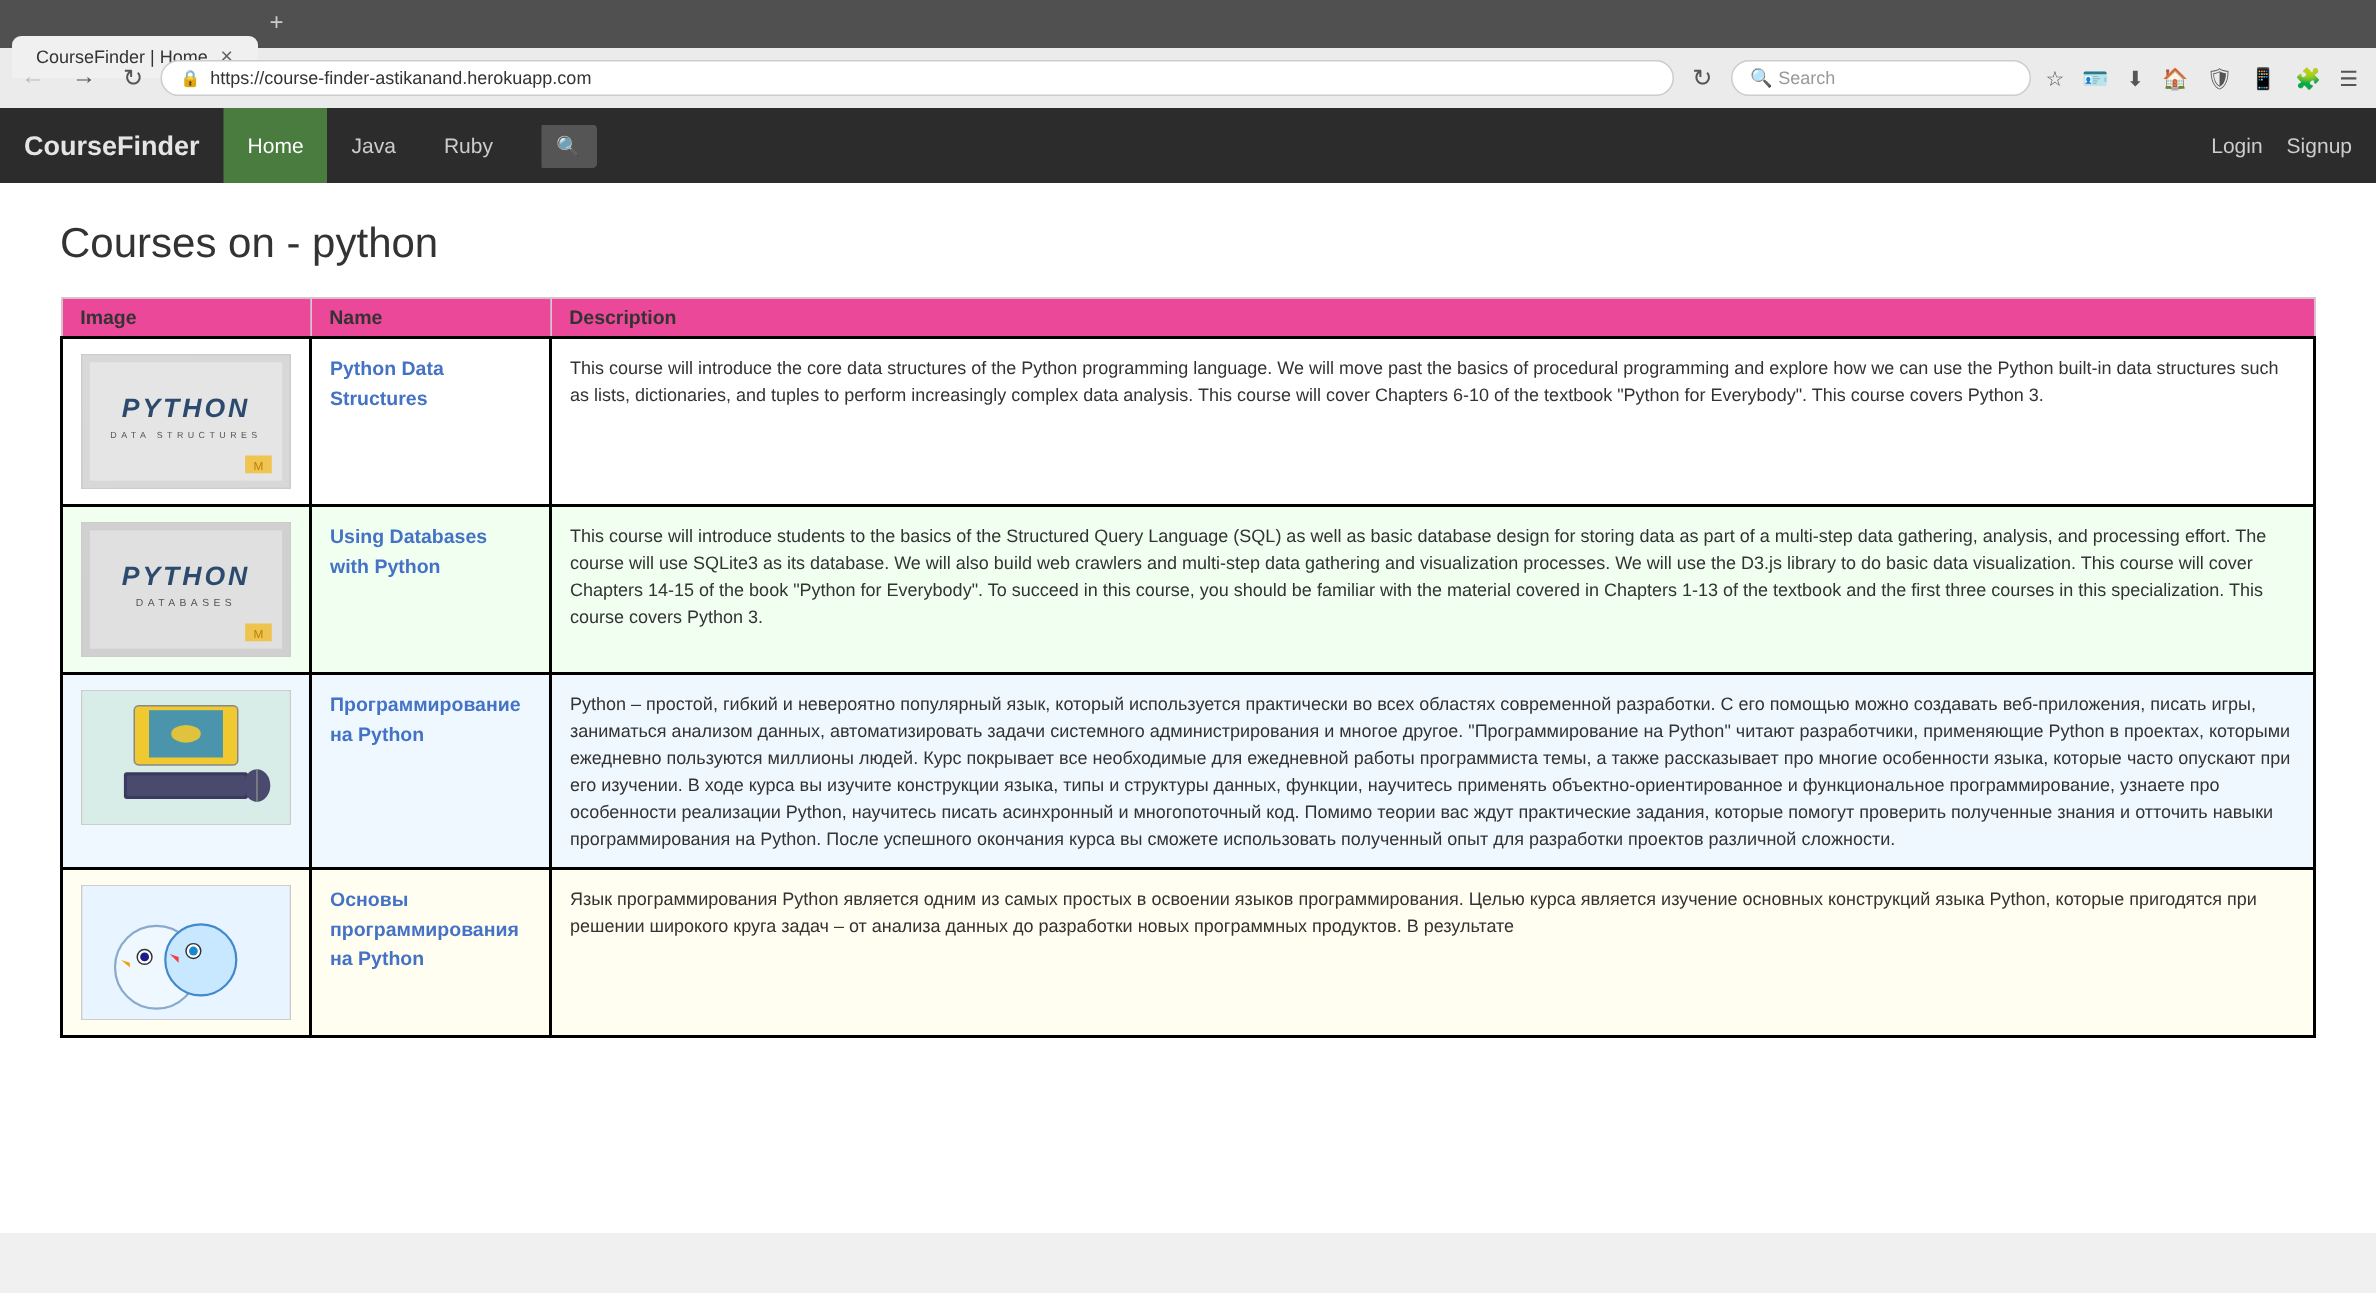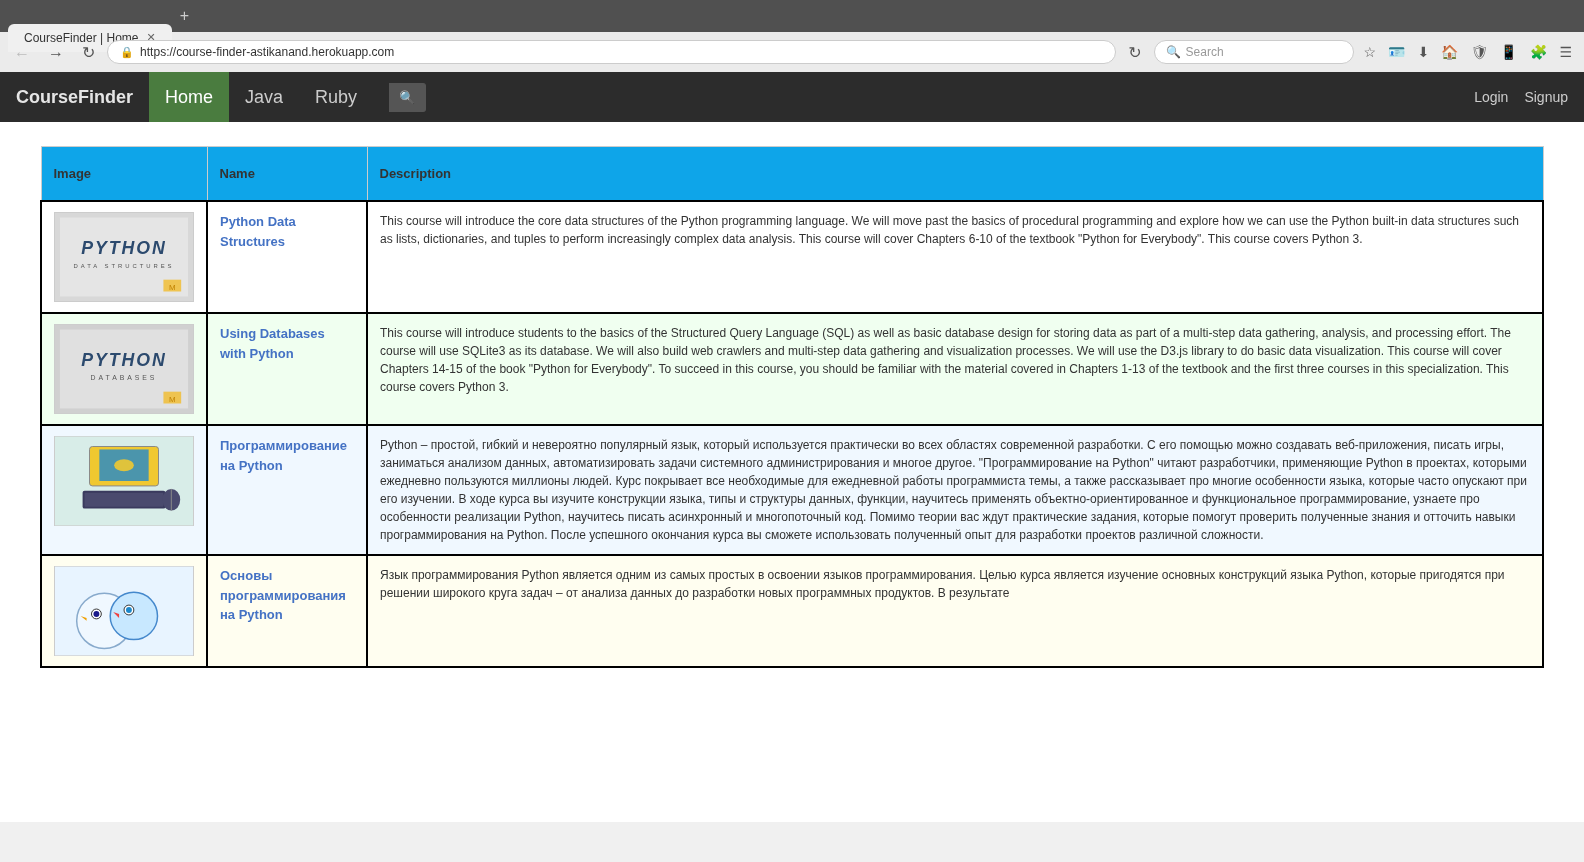--- a/index.html
+++ b/index.html
@@ -110,21 +110,21 @@
       font-weight: bold;
       margin-right: 16px;
       text-decoration: none;
     }
     .navbar-item {
       color: #ccc;
       padding: 0 16px;
       height: 50px;
       display: flex;
       align-items: center;
-      font-size: 18px;
+      font-size: 14px;
       cursor: pointer;
       text-decoration: none;
     }
     .navbar-item.active {
       background: #4a7c3f;
       color: white;
     }
     .navbar-search {
       flex: 1;
       margin: 0 16px;
@@ -176,23 +176,23 @@
       margin-bottom: 20px;
     }
 
     
     .courses-table {
       width: 100%;
       border-collapse: collapse;
       border: 1px solid #ccc;
     }
     .courses-table th {
-      background: #0ea5e9;
-      border: 1px solid #ccc;
-      padding: 19px 12px;
+      background: #ec4899;
+      border: 1px solid #ccc;
+      padding: 5px 12px;
       text-align: left;
       font-weight: bold;
       font-size: 13px;
       color: #333;
     }
     .courses-table td {
       border: 2px solid #000000;
       padding: 10px 12px;
       vertical-align: top;
       font-size: 12px;
@@ -310,20 +310,21 @@
   <div class="navbar-search">
     <button>🔍</button>
   </div>
   <div class="navbar-right">
     <a>Login</a>
     <a>Signup</a>
   </div>
 </nav>
 
 <div class="main-content">
+  <h1 class="page-title">Courses on - python</h1>
 
   <table class="courses-table">
     <thead>
       <tr>
         <th class="col-image">Image</th>
         <th class="col-name">Name</th>
         <th class="col-desc">Description</th>
       </tr>
     </thead>
     <tbody>

